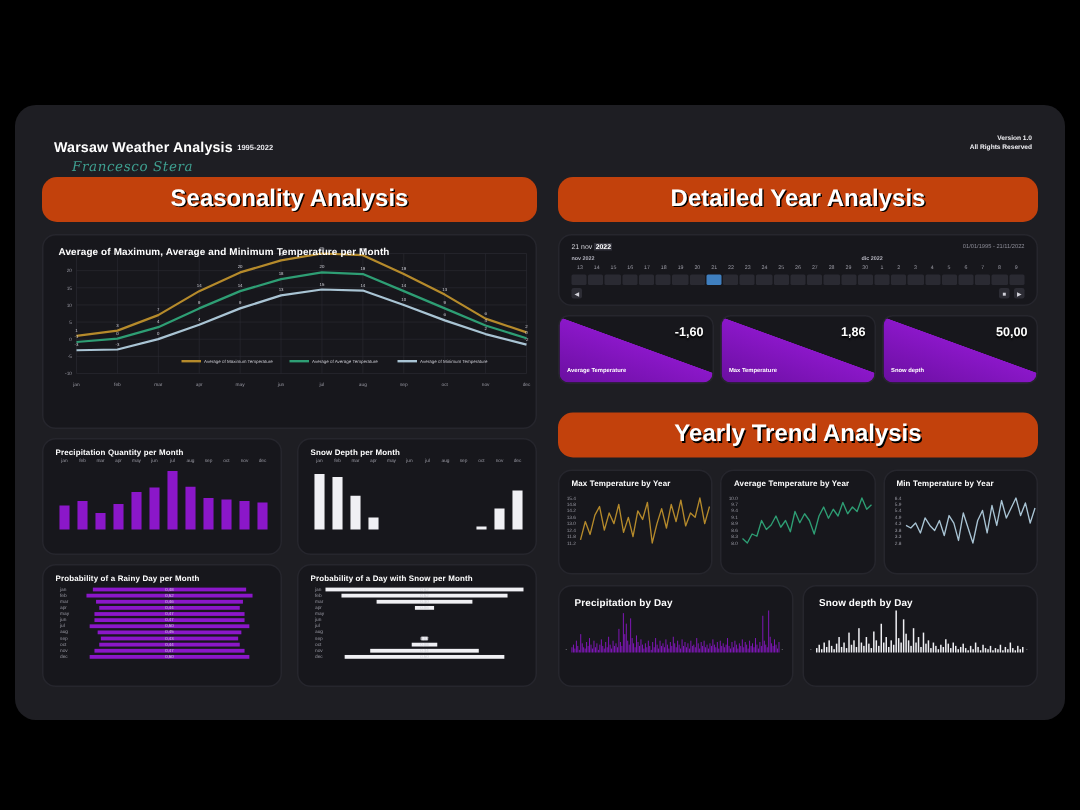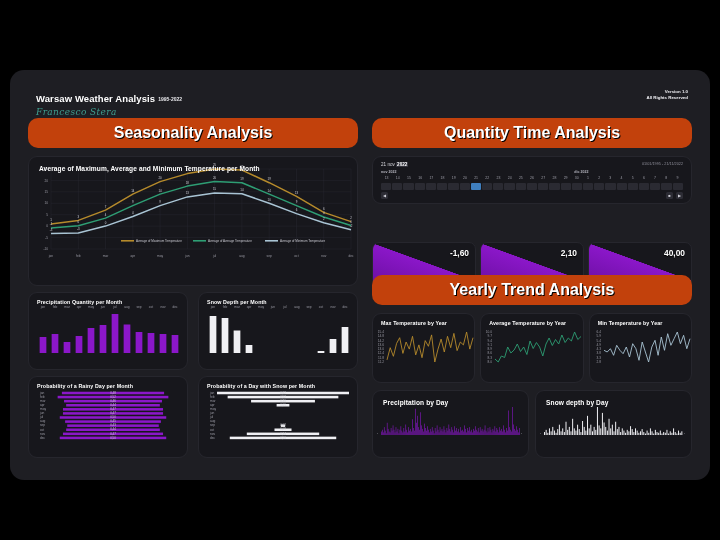--- a/index.html
+++ b/index.html
@@ -25,21 +25,21 @@
     font-size: 9.5px; font-weight: bold; color: #ffffff;
     letter-spacing: .1px; display: inline-block;
   }
   #report-years {
     font-size: 5px; font-weight: bold; color: #e8e8ec;
     display: inline-block; margin-left: 3px; vertical-align: 1px;
   }
   #report-subtitle {
     font-family: "DejaVu Serif", serif;
     font-style: italic; font-size: 9px; color: #3e9e8f;
-    margin-top: 1px; letter-spacing: .4px;
+    margin-top: 1px; margin-left: 12px; letter-spacing: .4px;
   }
   #header-meta {
     position: absolute; right: 22px; top: 19px; text-align: right;
   }
   #header-meta div { font-size: 4.4px; font-weight: bold; color: #f0f0f4; line-height: 6px; }
 
   
   .section-banner {
     background: #c2410c; border-radius: 10px;
     display: flex; align-items: center; justify-content: center;
@@ -65,21 +65,21 @@
   #temp-card { position: absolute; left: 18px; top: 86px; width: 330px; height: 130px; }
   #precip-month-card { position: absolute; left: 18px; top: 222px; width: 160px; height: 78px; }
   #snow-month-card  { position: absolute; left: 188px; top: 222px; width: 160px; height: 78px; }
   #rainy-prob-card  { position: absolute; left: 18px; top: 306px; width: 160px; height: 82px; }
   #snow-prob-card   { position: absolute; left: 188px; top: 306px; width: 160px; height: 82px; }
 
   
   #detailed-banner { position: absolute; left: 362px; top: 48px; width: 320px; height: 30px; }
   #slicer-card     { position: absolute; left: 362px; top: 86px; width: 320px; height: 48px; }
   #kpi-row         { position: absolute; left: 362px; top: 140px; width: 320px; height: 46px;
-                     display: flex; gap: 4px; margin-top: 32px; }
+                     display: flex; gap: 4px; }
   #yearly-banner   { position: absolute; left: 362px; top: 205px; width: 320px; height: 30px; }
   #trend-row       { position: absolute; left: 362px; top: 243px; width: 320px; height: 70px;
                      display: flex; gap: 5px; }
   #daily-row       { position: absolute; left: 362px; top: 320px; width: 320px; height: 68px;
                      display: flex; gap: 6px; }
 
   
   .kpi {
     flex: 1; background: #17171c; border-radius: 7px;
     border: 1px solid #26262d; position: relative; overflow: hidden;
@@ -370,21 +370,21 @@
         <rect x="47.806451612903224" y="55.56833333333333" width="72.38709677419355" height="2.5316666666666663" fill="#f0f0f4"></rect>
         <text x="84" y="57.54303333333333" class="pt-lbl" text-anchor="middle" fill="#8a6a1e" font-size="2.5">0,34</text>
         <text x="11" y="57.593666666666664" class="axis-lbl" text-anchor="start" font-size="2.4">nov</text>
         <rect x="30.774193548387096" y="59.651666666666664" width="106.45161290322581" height="2.5316666666666663" fill="#f0f0f4"></rect>
         <text x="84" y="61.62636666666666" class="pt-lbl" text-anchor="middle" fill="#8a6a1e" font-size="2.5">0,50</text>
         <text x="11" y="61.677" class="axis-lbl" text-anchor="start" font-size="2.4">dec</text>
       </svg>
   </div>
 
   <div id="detailed-banner" class="section-banner">
-    <span>Quantity Time Analysis</span>
+    <span>Detailed Year Analysis</span>
   </div>
 
   <div id="slicer-card" class="card">
     <div class="slicer-date">
       <span>21</span>
       <span>nov</span>
       <b>2022</b>
     </div>
     <div class="slicer-range">01/01/1995 - 21/11/2022</div>
     <div class="slicer-monthrow">
@@ -455,26 +455,26 @@
   </div>
 
   <div id="kpi-row">
     <div class="kpi">
       <div class="kpi-wedge"></div>
       <div class="kpi-value">-1,60</div>
       <div class="kpi-label">Average Temperature</div>
     </div>
     <div class="kpi">
       <div class="kpi-wedge"></div>
-      <div class="kpi-value">2,10</div>
+      <div class="kpi-value">1,86</div>
       <div class="kpi-label">Max Temperature</div>
     </div>
     <div class="kpi">
       <div class="kpi-wedge"></div>
-      <div class="kpi-value">40,00</div>
+      <div class="kpi-value">50,00</div>
       <div class="kpi-label">Snow depth</div>
     </div>
   </div>
 
   <div id="yearly-banner" class="section-banner">
     <span>Yearly Trend Analysis</span>
   </div>
 
   <div id="trend-row">
     <div class="card" style="flex:1">

